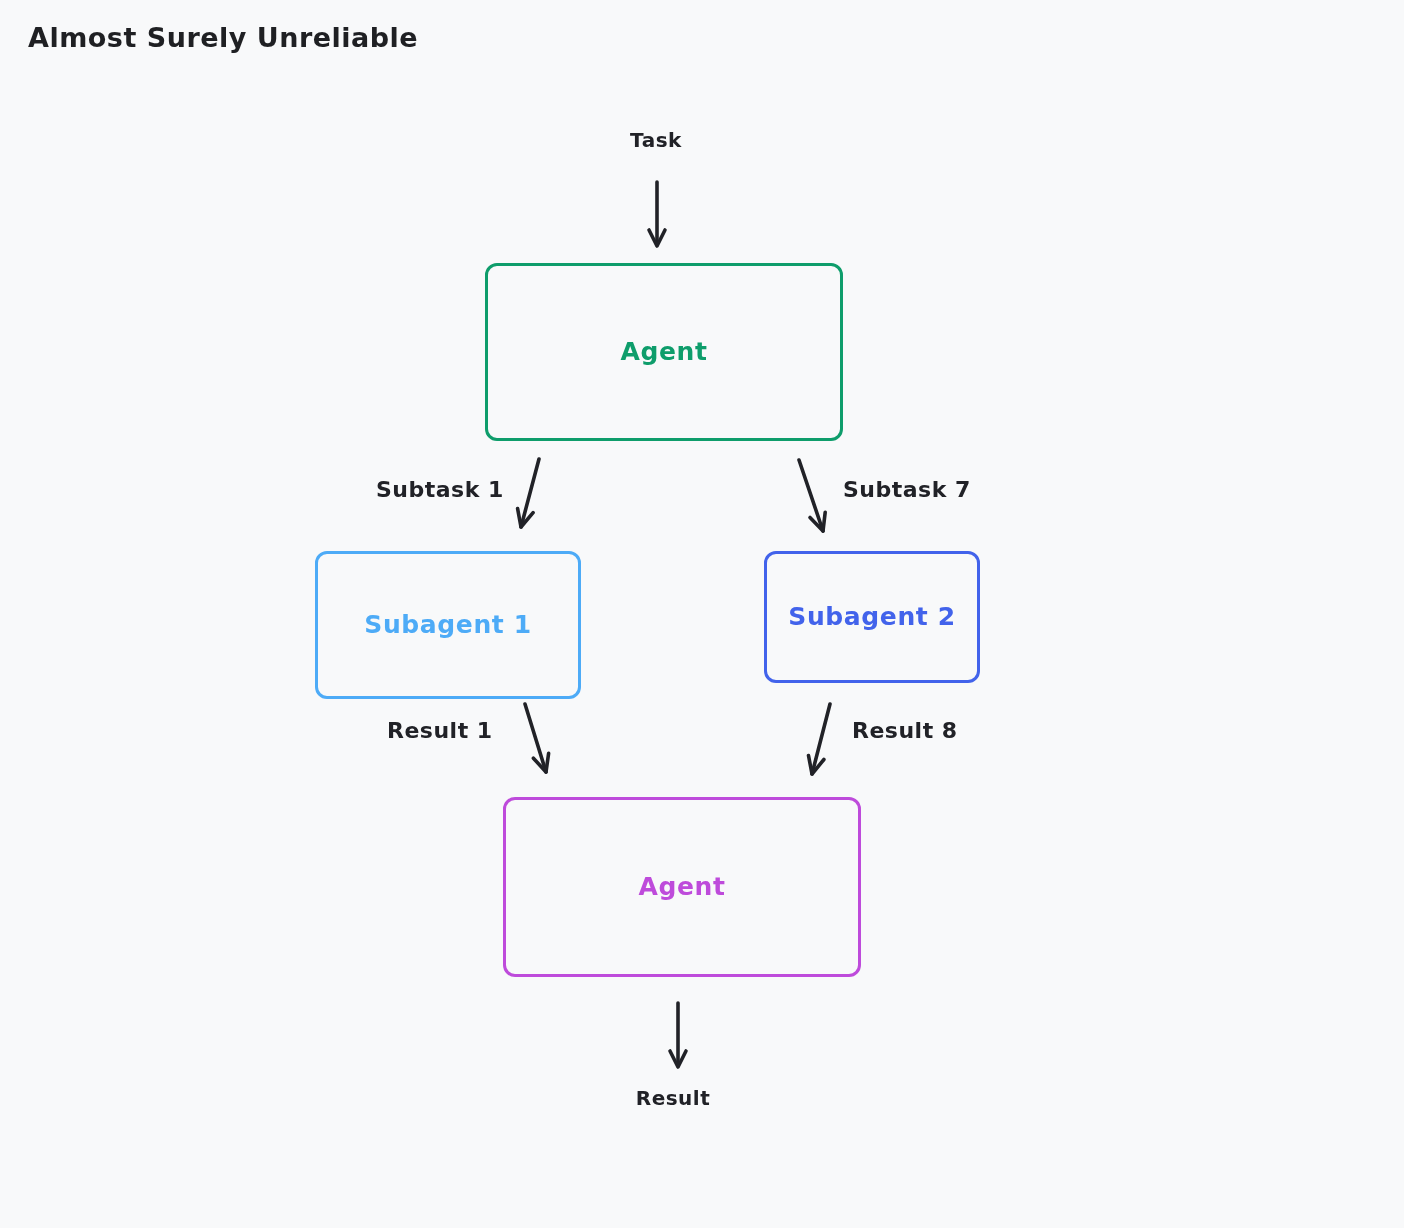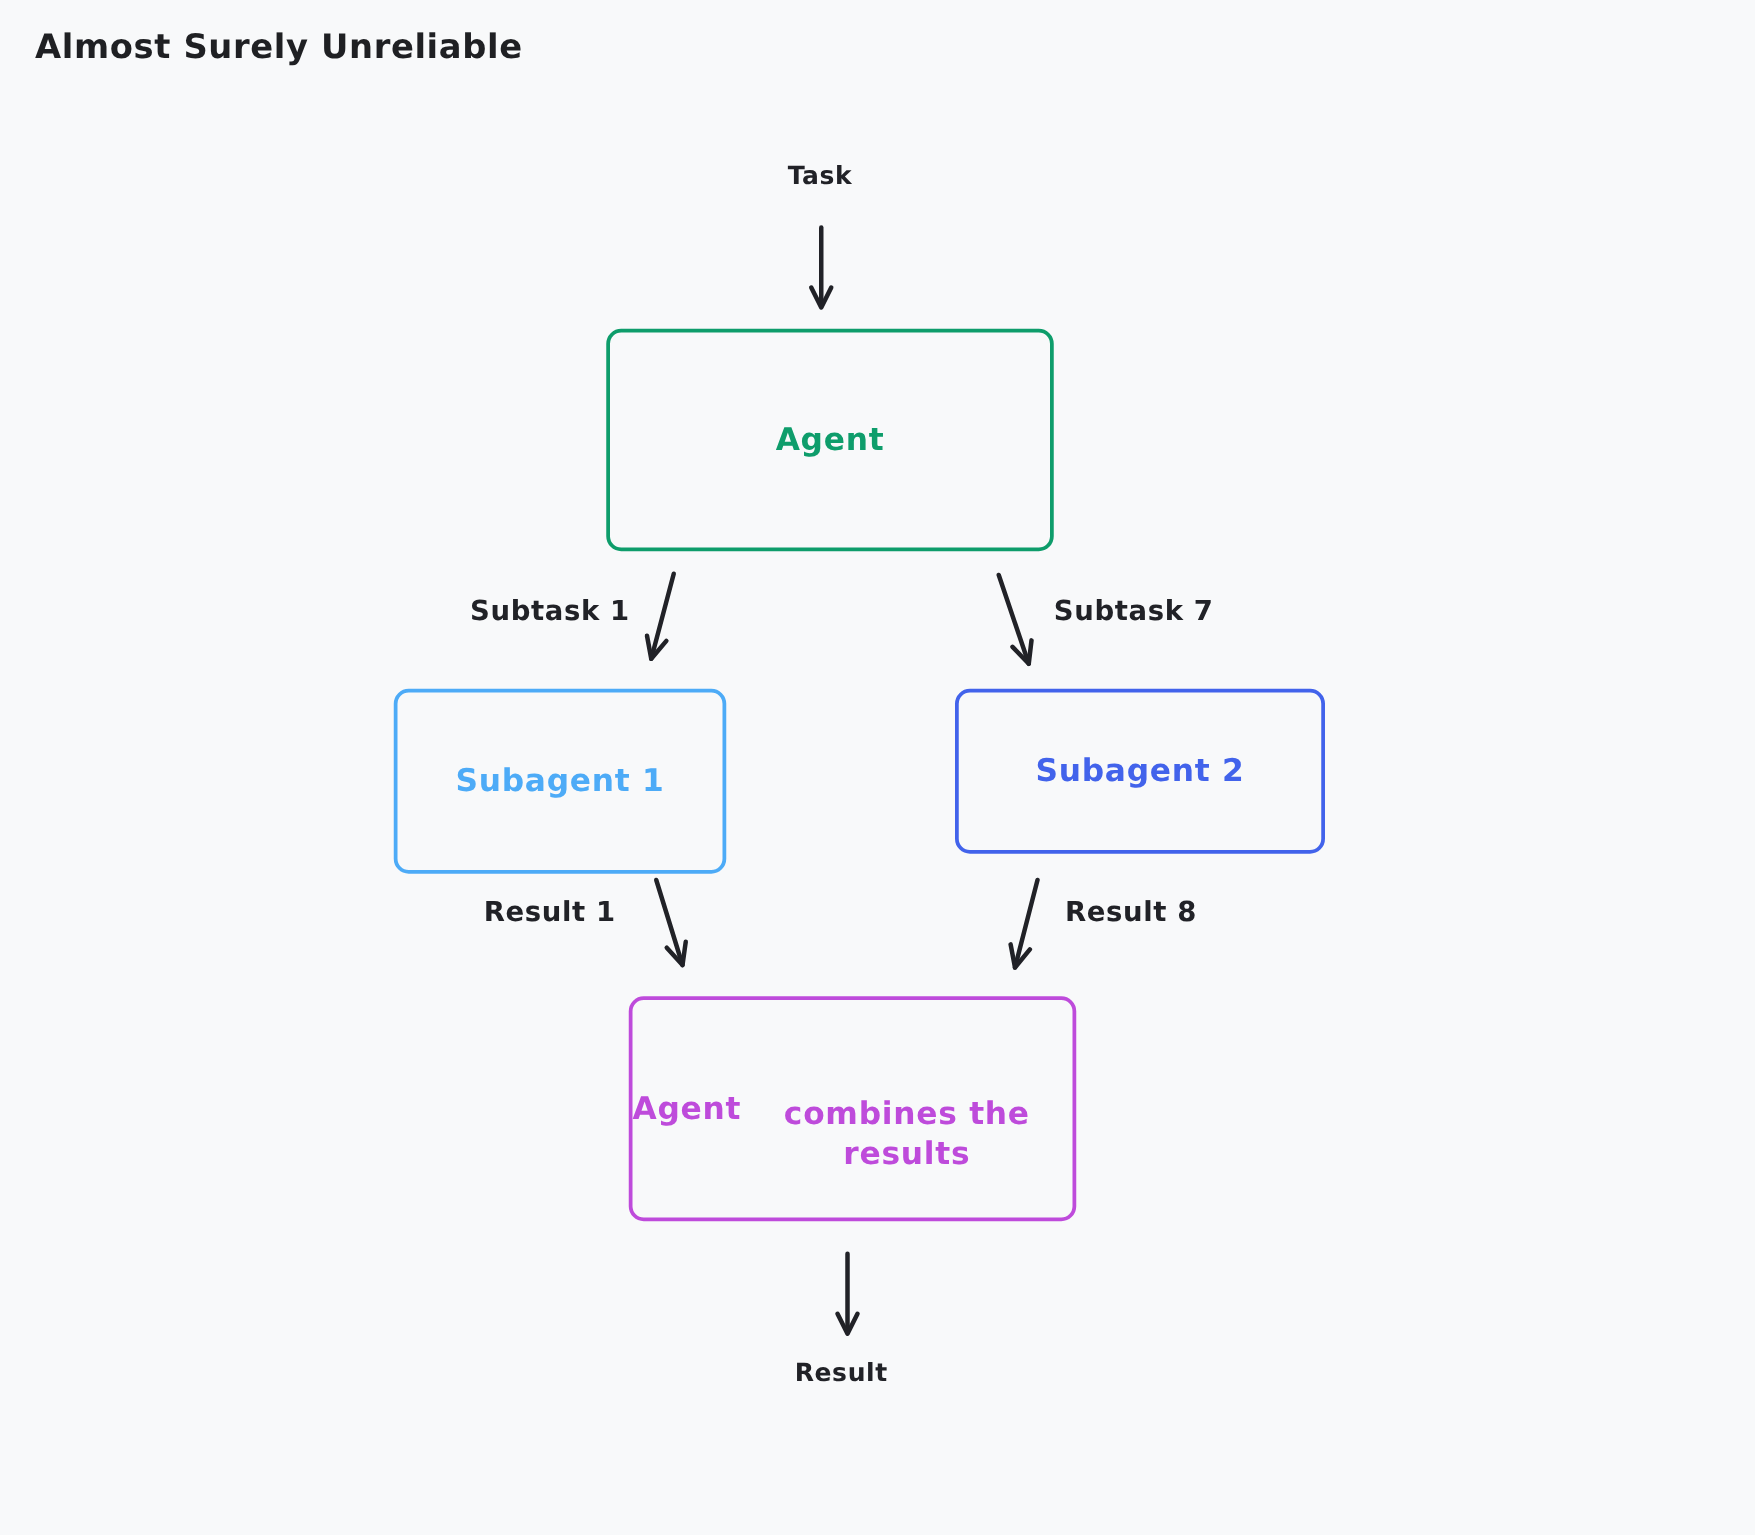--- a/index.html
+++ b/index.html
@@ -52,40 +52,40 @@
     font-weight: 700;
     letter-spacing: 0.5px;
     color: #212227;
     white-space: nowrap;
   }
   .box {
     position: absolute;
     border-radius: 12px;
     background: transparent;
     display: flex;
-    flex-direction: row;
+    flex-direction: column;
     align-items: center;
     justify-content: center;
     text-align: center;
   }
   .box .line {
     font-size: 25px;
     font-weight: 700;
     letter-spacing: 0.6px;
     line-height: 32px;
   }
   .box .line + .line { margin-top: 40px; }
 
   .box-green   { left: 485px; top: 263px; width: 358px; height: 178px; border: 3.5px solid #0e9d6b; }
   .box-green .line { color: #0e9d6b; }
 
   .box-lightblue { left: 315px; top: 551px; width: 266px; height: 148px; border: 3.5px solid #4dabf7; }
   .box-lightblue .line { color: #4dabf7; }
 
-  .box-blue    { left: 764px; top: 551px; width: 296px; height: 132px; border: 3.5px solid #4263eb; }
+  .box-blue    { left: 764px; top: 551px; width: 216px; height: 132px; border: 3.5px solid #4263eb; }
   .box-blue .line { color: #4263eb; }
 
   .box-purple  { left: 503px; top: 797px; width: 358px; height: 180px; border: 3.5px solid #be4bdb; }
   .box-purple .line { color: #be4bdb; }
 
   .task-label   { left: 580px; top: 128px; width: 152px; }
   .result-label { left: 600px; top: 1086px; width: 146px; }
 
   .subtask1-label { left: 376px; top: 477px; }
   .subtask2-label { left: 843px; top: 477px; }
@@ -147,18 +147,17 @@
 
   <div class="box box-blue">
     <div class="line">Subagent 2</div>
   </div>
 
   <div class="edge-label result1-label">Result 1</div>
   <div class="edge-label result2-label">Result 8</div>
 
   <div class="box box-purple">
     <div class="line">Agent</div>
-    <div class="line">combines the results</div>
   </div>
 
   <div class="node-label result-label">Result</div>
 
 </div>
 
 </body></html>

